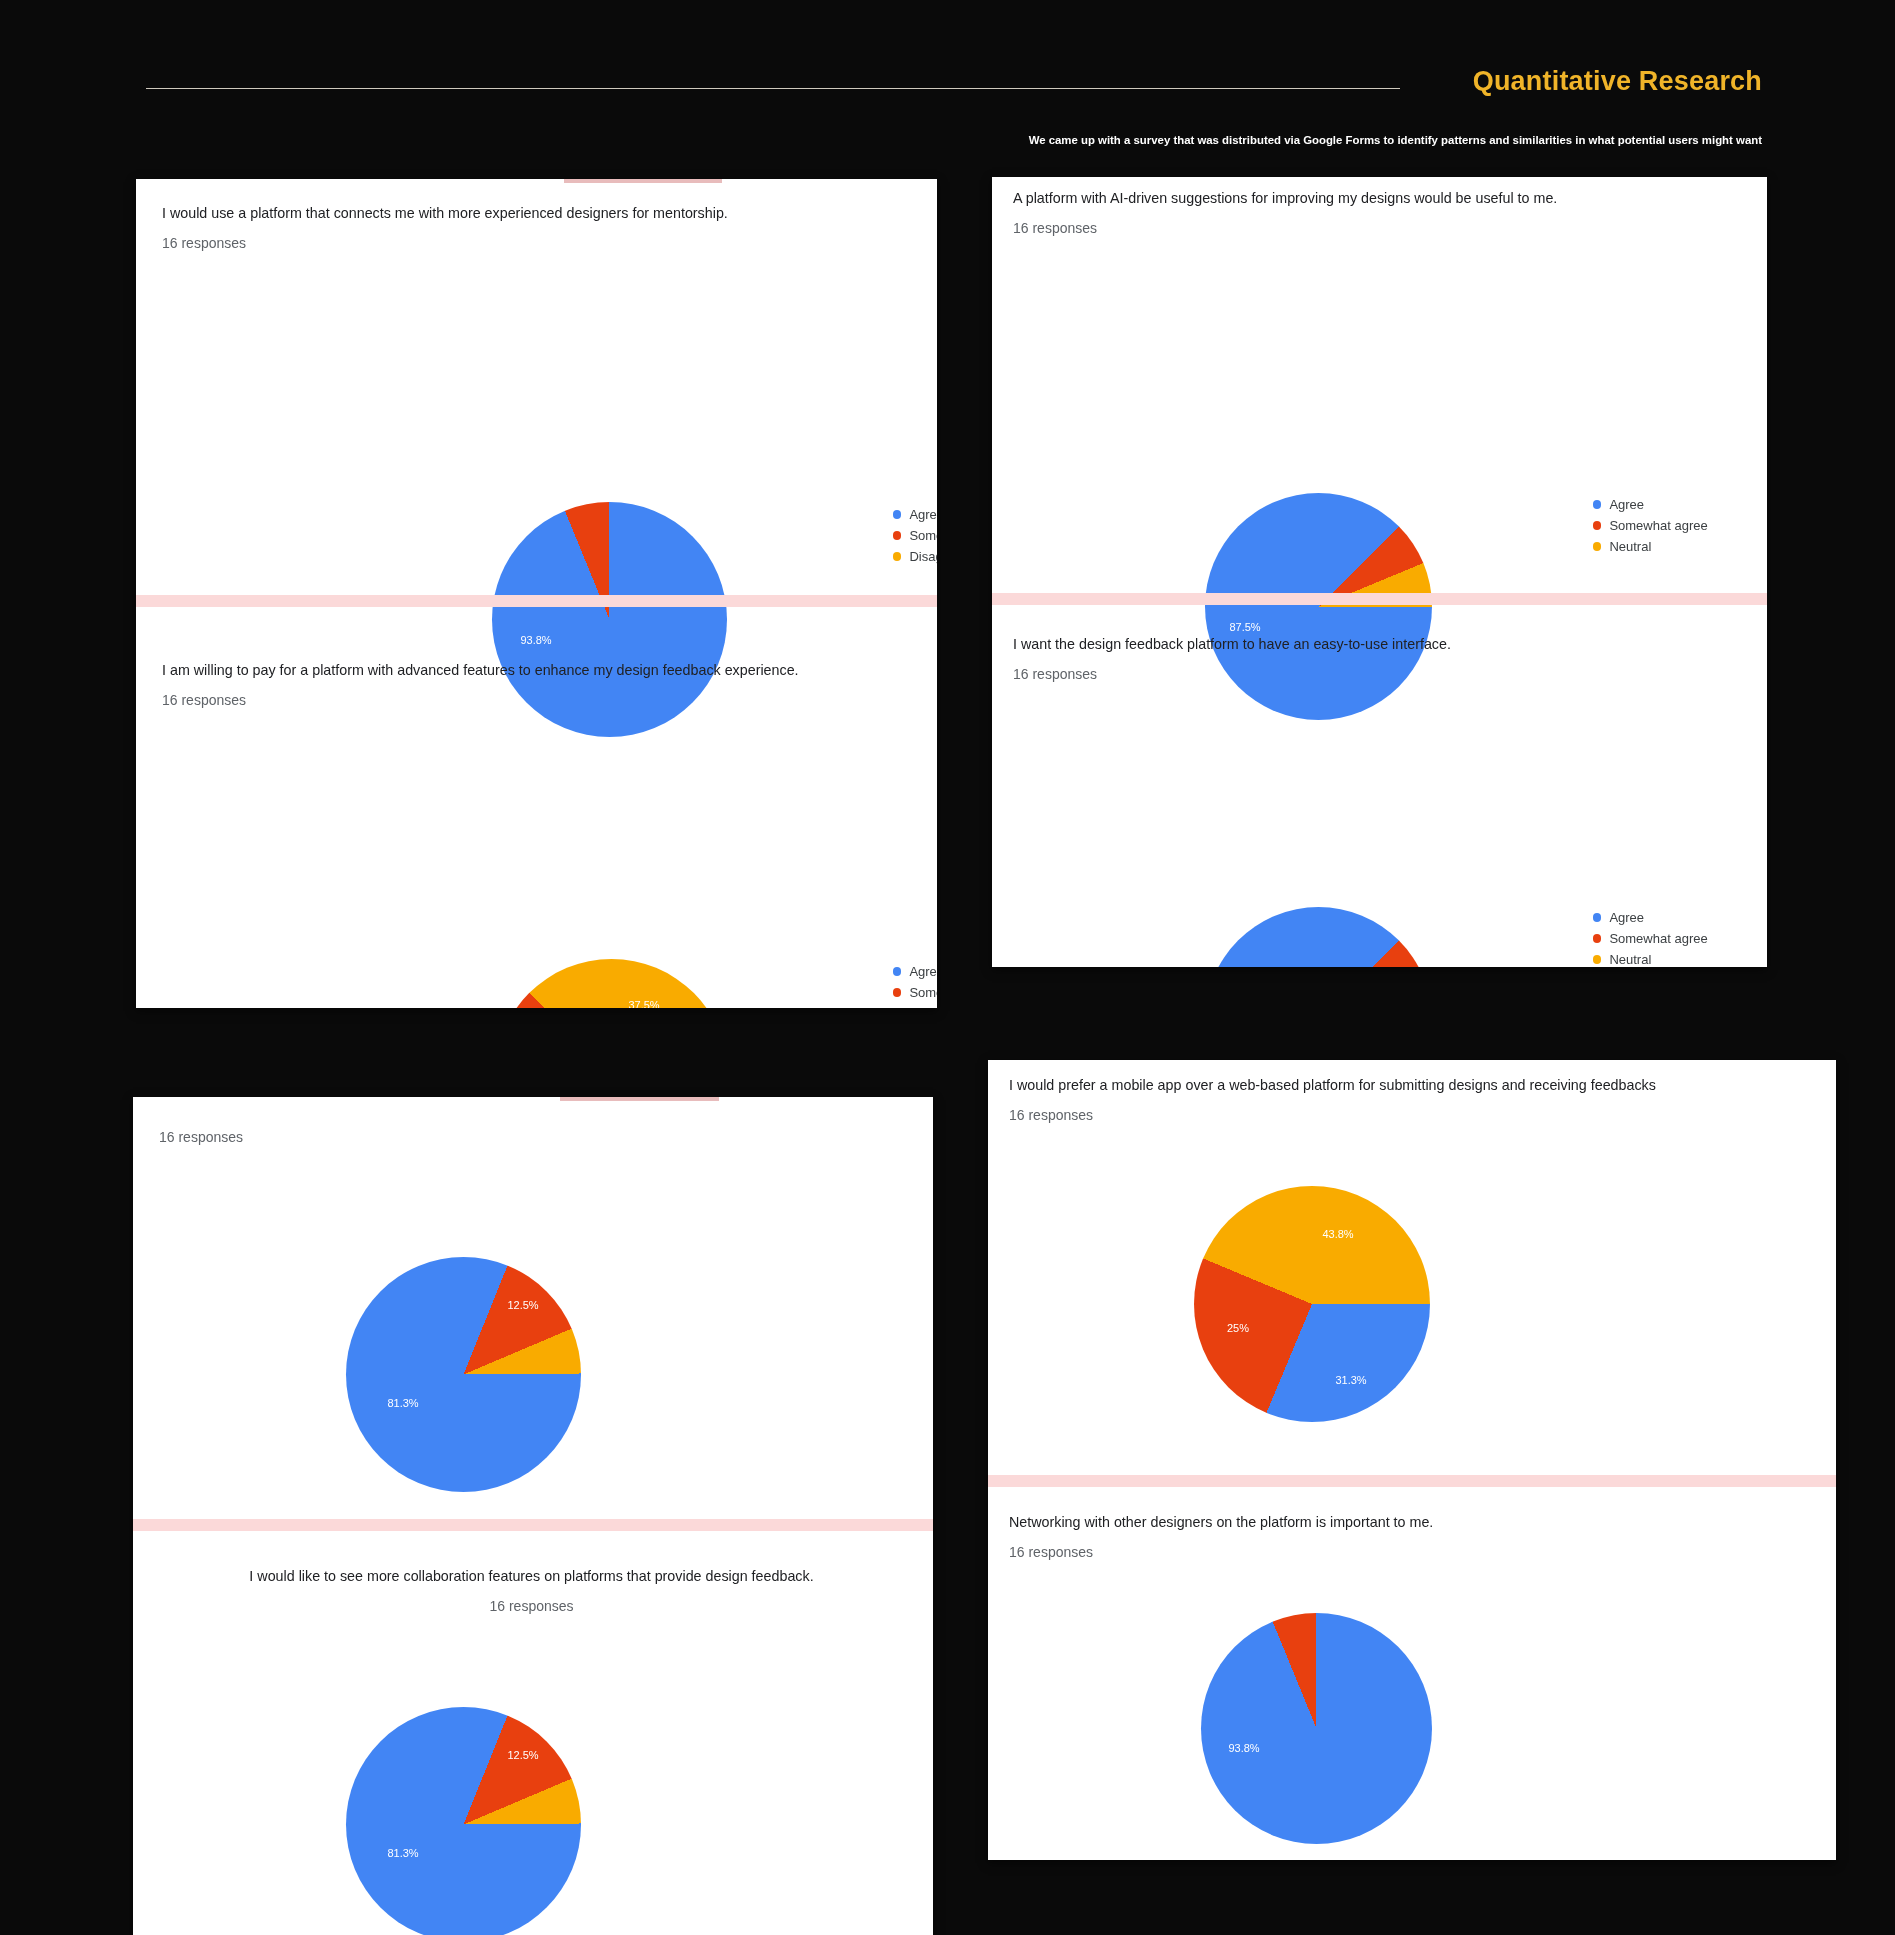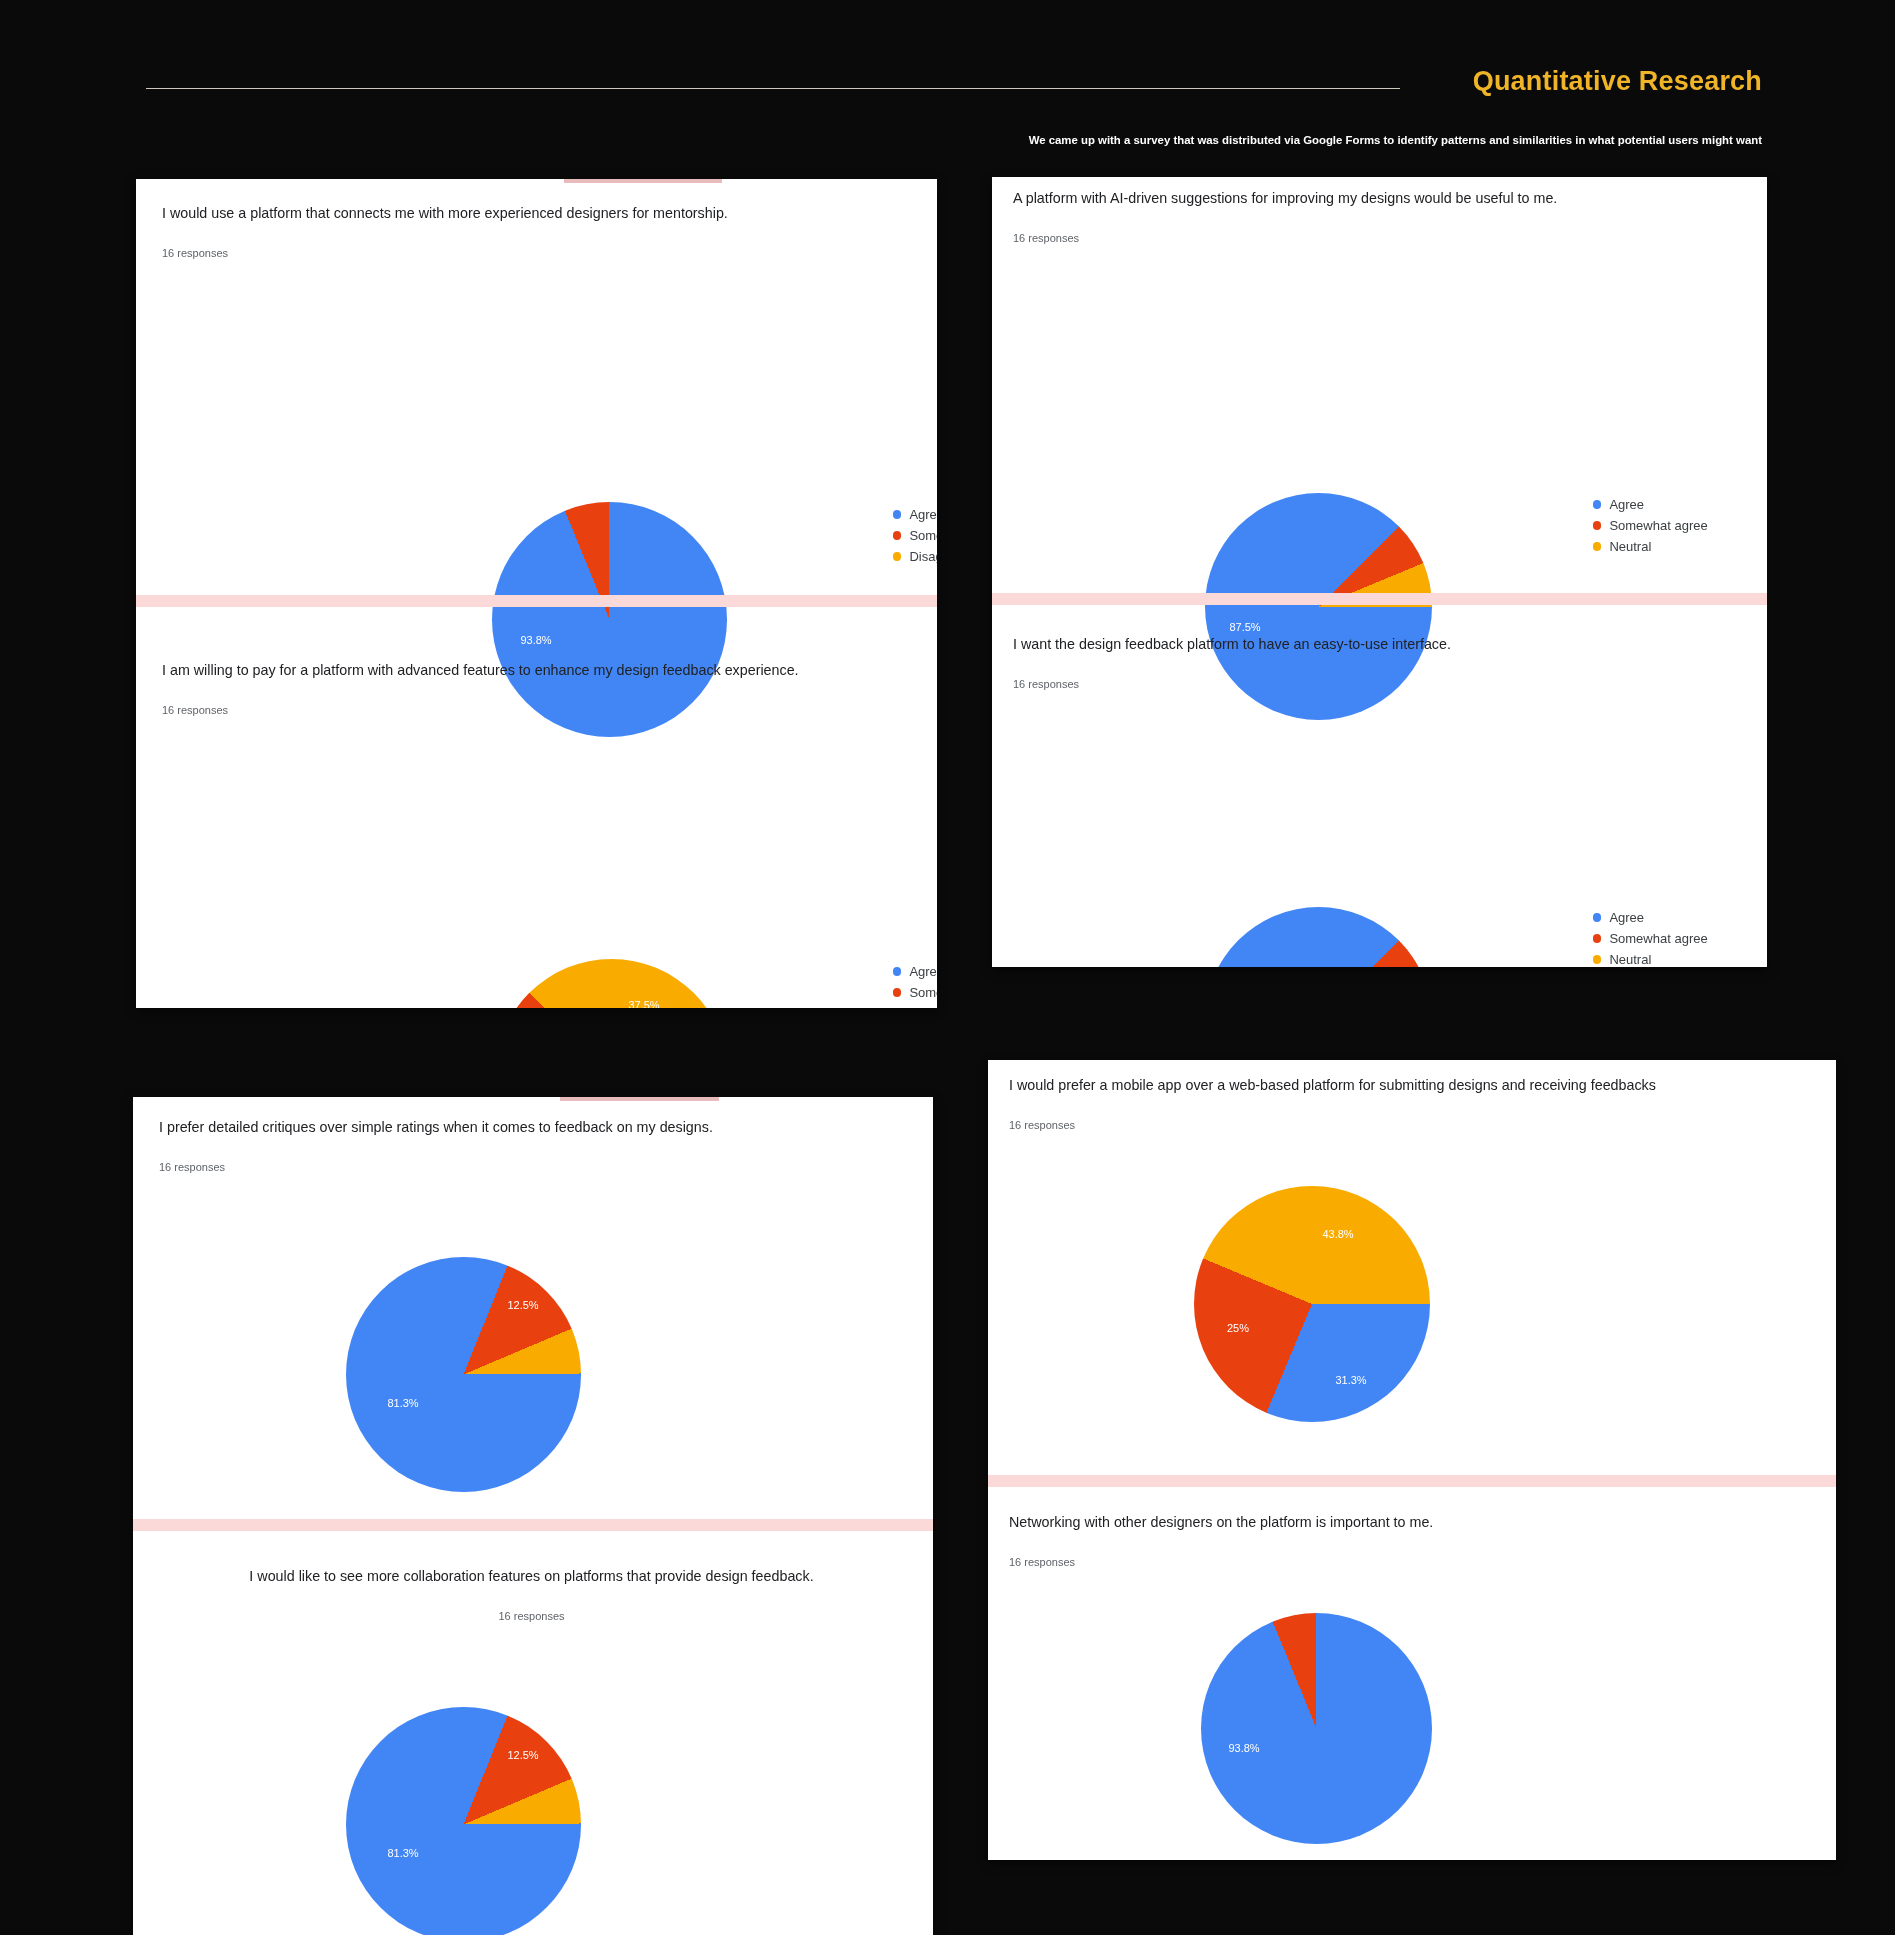--- a/index.html
+++ b/index.html
@@ -67,22 +67,22 @@
   }
 
   .q-block { position: absolute; }
   .q-title {
     font-size: 14.3px;
     color: #202124;
     line-height: 1.42;
     font-weight: 400;
   }
   .q-responses {
-    margin-top: 24px;
-    font-size: 11px;
+    margin-top: 12px;
+    font-size: 14px;
     color: #5f6368;
   }
 
   
   .pie-wrap { position: absolute; }
   .pie {
     position: absolute;
     border-radius: 50%;
   }
   .pie-label {
@@ -232,21 +232,20 @@
       </div>
     </div>
   </div>
 </div>
 
 <div class="card" style="left:133px; top:1097px; width:800px; height:839px;">
   <div class="card-inner">
     <div class="topbar-accent" style="left:427px; top:0; width:159px;"></div>
 
     <div class="q-block" style="left:26px; top:20px; width:740px;">
-      <div class="q-title">I prefer detailed critiques over simple ratings when it comes to feedback on my designs.</div>
       <div class="q-responses">16 responses</div>
     </div>
     <div class="pie-wrap" style="left:0; top:0;">
       <div class="pie" style="left:213px; top:160px; width:235px; height:235px;
         background: conic-gradient(from 22deg, #e8400f 0deg 45deg, #f9ab00 45deg 67.5deg, #4285f4 67.5deg 360deg);"></div>
       <div class="pie-label" style="left:390px; top:208px;">12.5%</div>
       <div class="pie-label" style="left:270px; top:306px;">81.3%</div>
     </div>
 
     <div class="divider-pink" style="top:422px;"></div>

